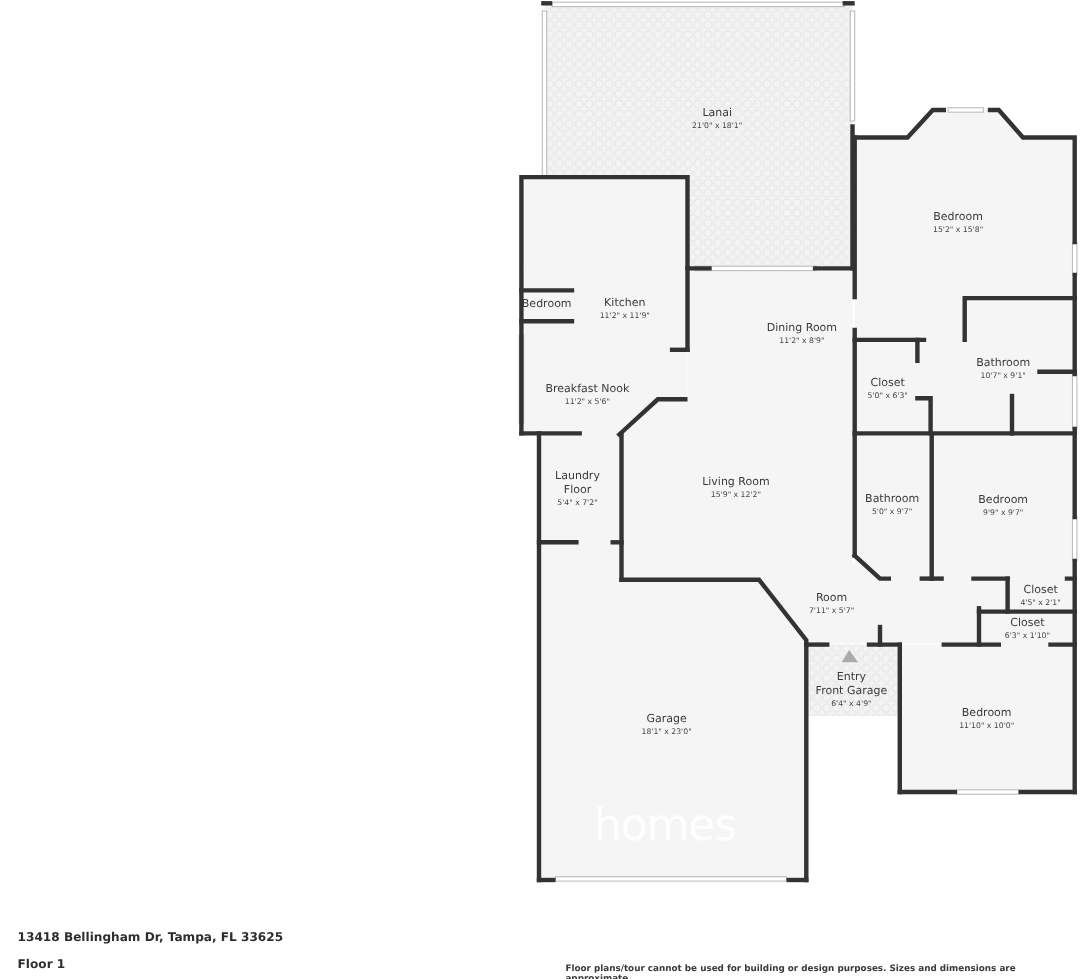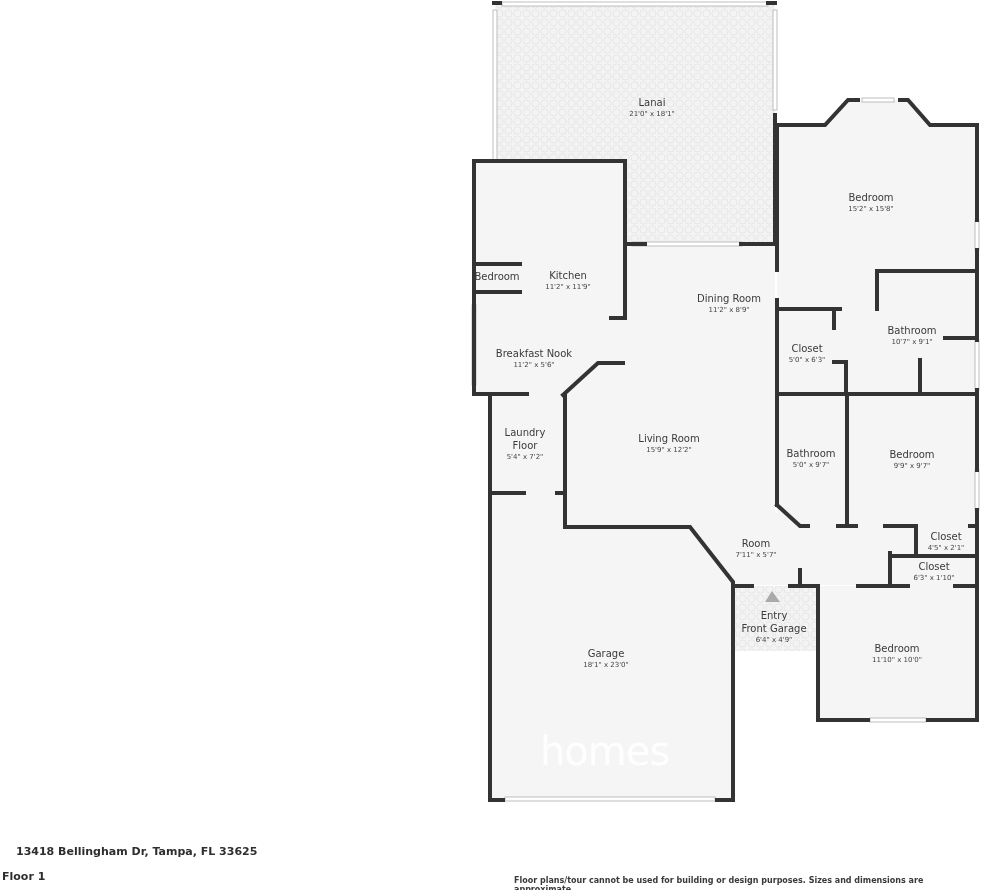--- a/index.html
+++ b/index.html
@@ -2,21 +2,21 @@
 <html><head>
 <meta charset="utf-8">
 <style>
   html,body{margin:0;padding:0;background:#ffffff;}
   body{width:984px;height:890px;position:relative;overflow:hidden;font-family:"DejaVu Sans","Liberation Sans",sans-serif;}
   #plan{position:absolute;left:0;top:0;width:984px;height:890px;}
   .rlabel{position:absolute;text-align:center;color:#3a3a3a;transform:translate(-50%,0);white-space:nowrap;}
   .rname{font-size:10px;line-height:13px;display:block;}
   .rdim{font-size:7px;line-height:10px;display:block;color:#444;}
   .footer-addr{position:absolute;left:2px;top:845px;font-size:11px;font-weight:bold;color:#2e2e2e;margin-left:14px;}
-  .footer-floor{position:absolute;left:2px;top:870px;font-size:11px;font-weight:bold;color:#2e2e2e;}
+  .footer-floor{position:absolute;left:16px;top:870px;font-size:11px;font-weight:bold;color:#2e2e2e;}
   .footer-disc{position:absolute;left:494px;top:876px;font-size:8px;font-weight:bold;color:#3a3a3a;padding-left:20px;}
   .watermark{position:absolute;left:540px;top:728px;font-size:40px;color:#ffffff;opacity:0.9;letter-spacing:-1px;}
 </style>
 </head>
 <body>
 
 <svg id="plan" width="984" height="890" viewBox="0 0 984 890" xmlns="http://www.w3.org/2000/svg">
   <defs>
     <pattern id="tile" width="9" height="9" patternUnits="userSpaceOnUse">
       <rect width="9" height="9" fill="#f3f3f3"></rect>

